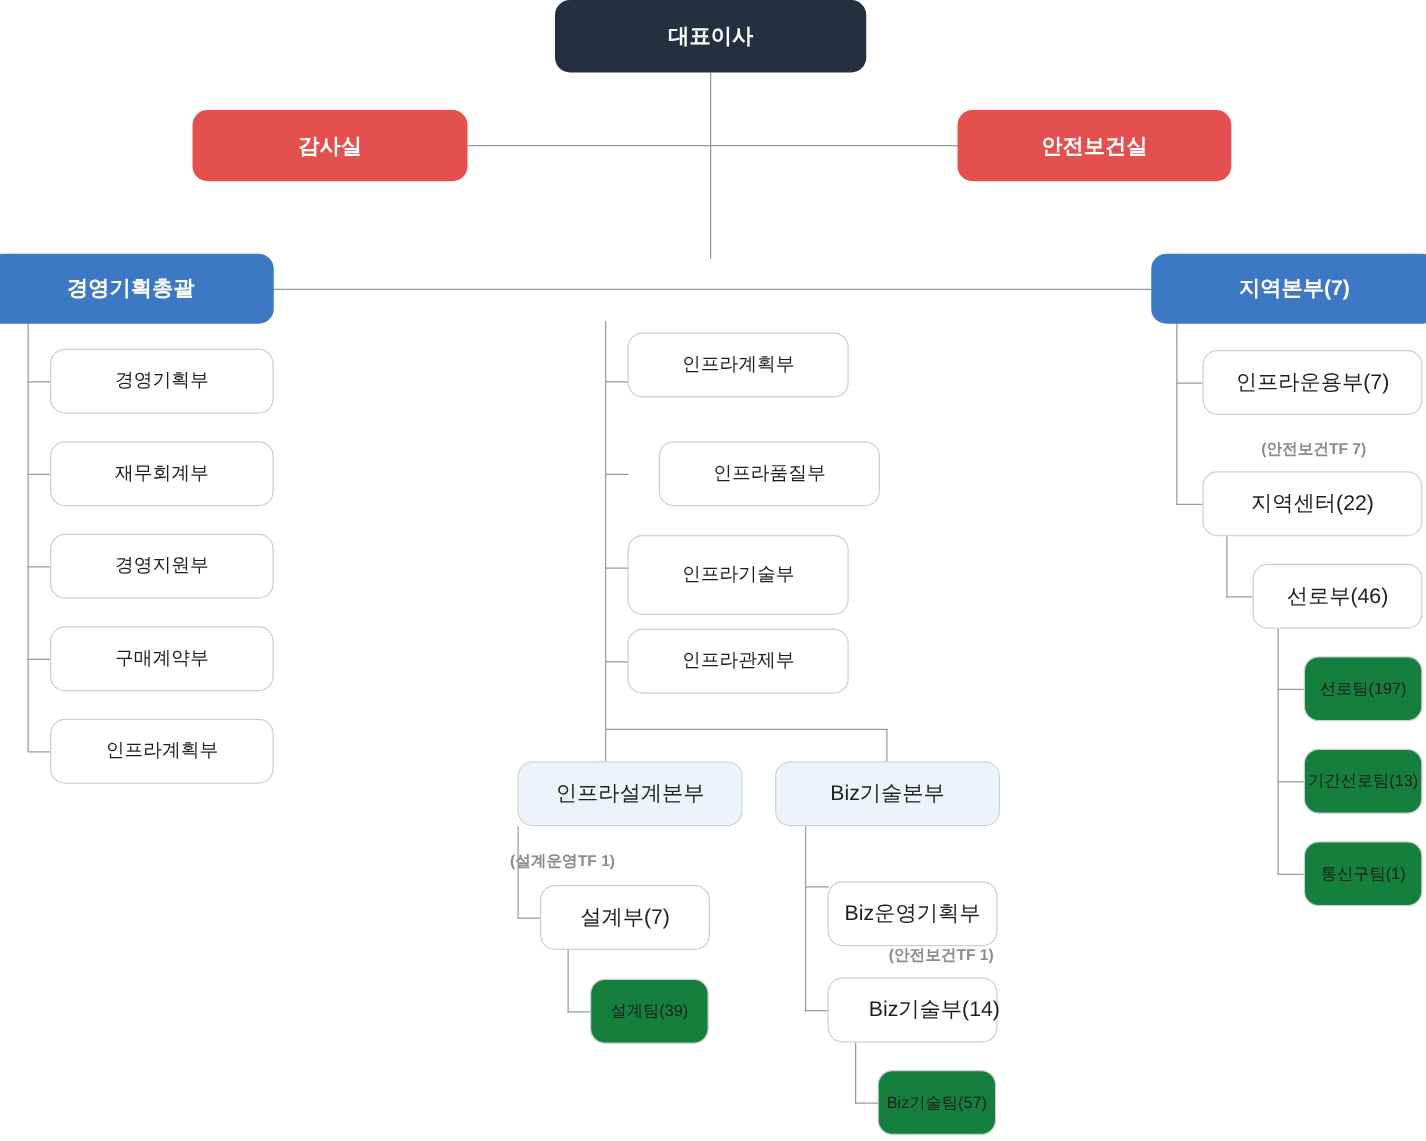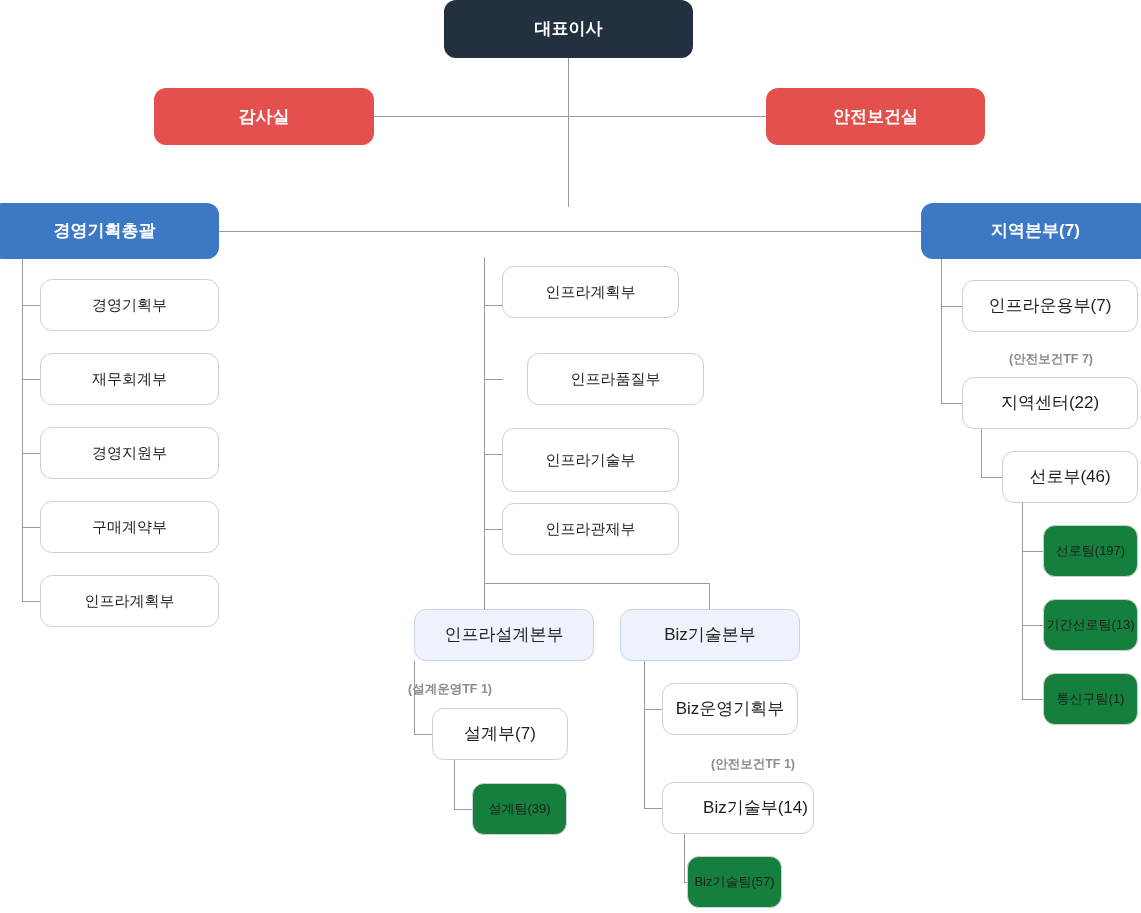--- a/index.html
+++ b/index.html
@@ -206,30 +206,30 @@
   <div class="tf-label" style="left:408px; top:681px; width:180px; text-align:left;">
     <span>(설계운영TF 1)</span>
   </div>
   <div class="node dept big" style="left:432px; top:708px; width:136px; height:52px;">
     <span>설계부(7)</span>
   </div>
   <div class="node team" style="left:472px; top:783px; width:95px; height:52px;">
     <span>설계팀(39)</span>
   </div>
 
-  <div class="node dept big" style="left:662px; top:683px; width:136px; height:52px;">
+  <div class="node dept big" style="left:662px; top:705px; width:136px; height:52px;">
     <span>Biz운영기획부</span>
   </div>
   <div class="tf-label" style="left:663px; top:756px; width:180px; text-align:center;">
     <span>(안전보건TF 1)</span>
   </div>
-  <div class="node dept big" style="left:662px; top:782px; width:152px; height:52px;padding-left:35px;">
+  <div class="node dept big" style="left:662px; top:782px; width:136px; height:52px;padding-left:35px;">
     <span>Biz기술부(14)</span>
   </div>
-  <div class="node team" style="left:687px; top:856px; width:95px; height:52px;">
+  <div class="node team" style="left:702px; top:856px; width:95px; height:52px;">
     <span>Biz기술팀(57)</span>
   </div>
 
   <div class="node dept big" style="left:962px; top:280px; width:176px; height:52px;">
     <span>인프라운용부(7)</span>
   </div>
   <div class="tf-label" style="left:963px; top:351px; width:176px; text-align:center;">
     <span>(안전보건TF 7)</span>
   </div>
   <div class="node dept big" style="left:962px; top:377px; width:176px; height:52px;">

